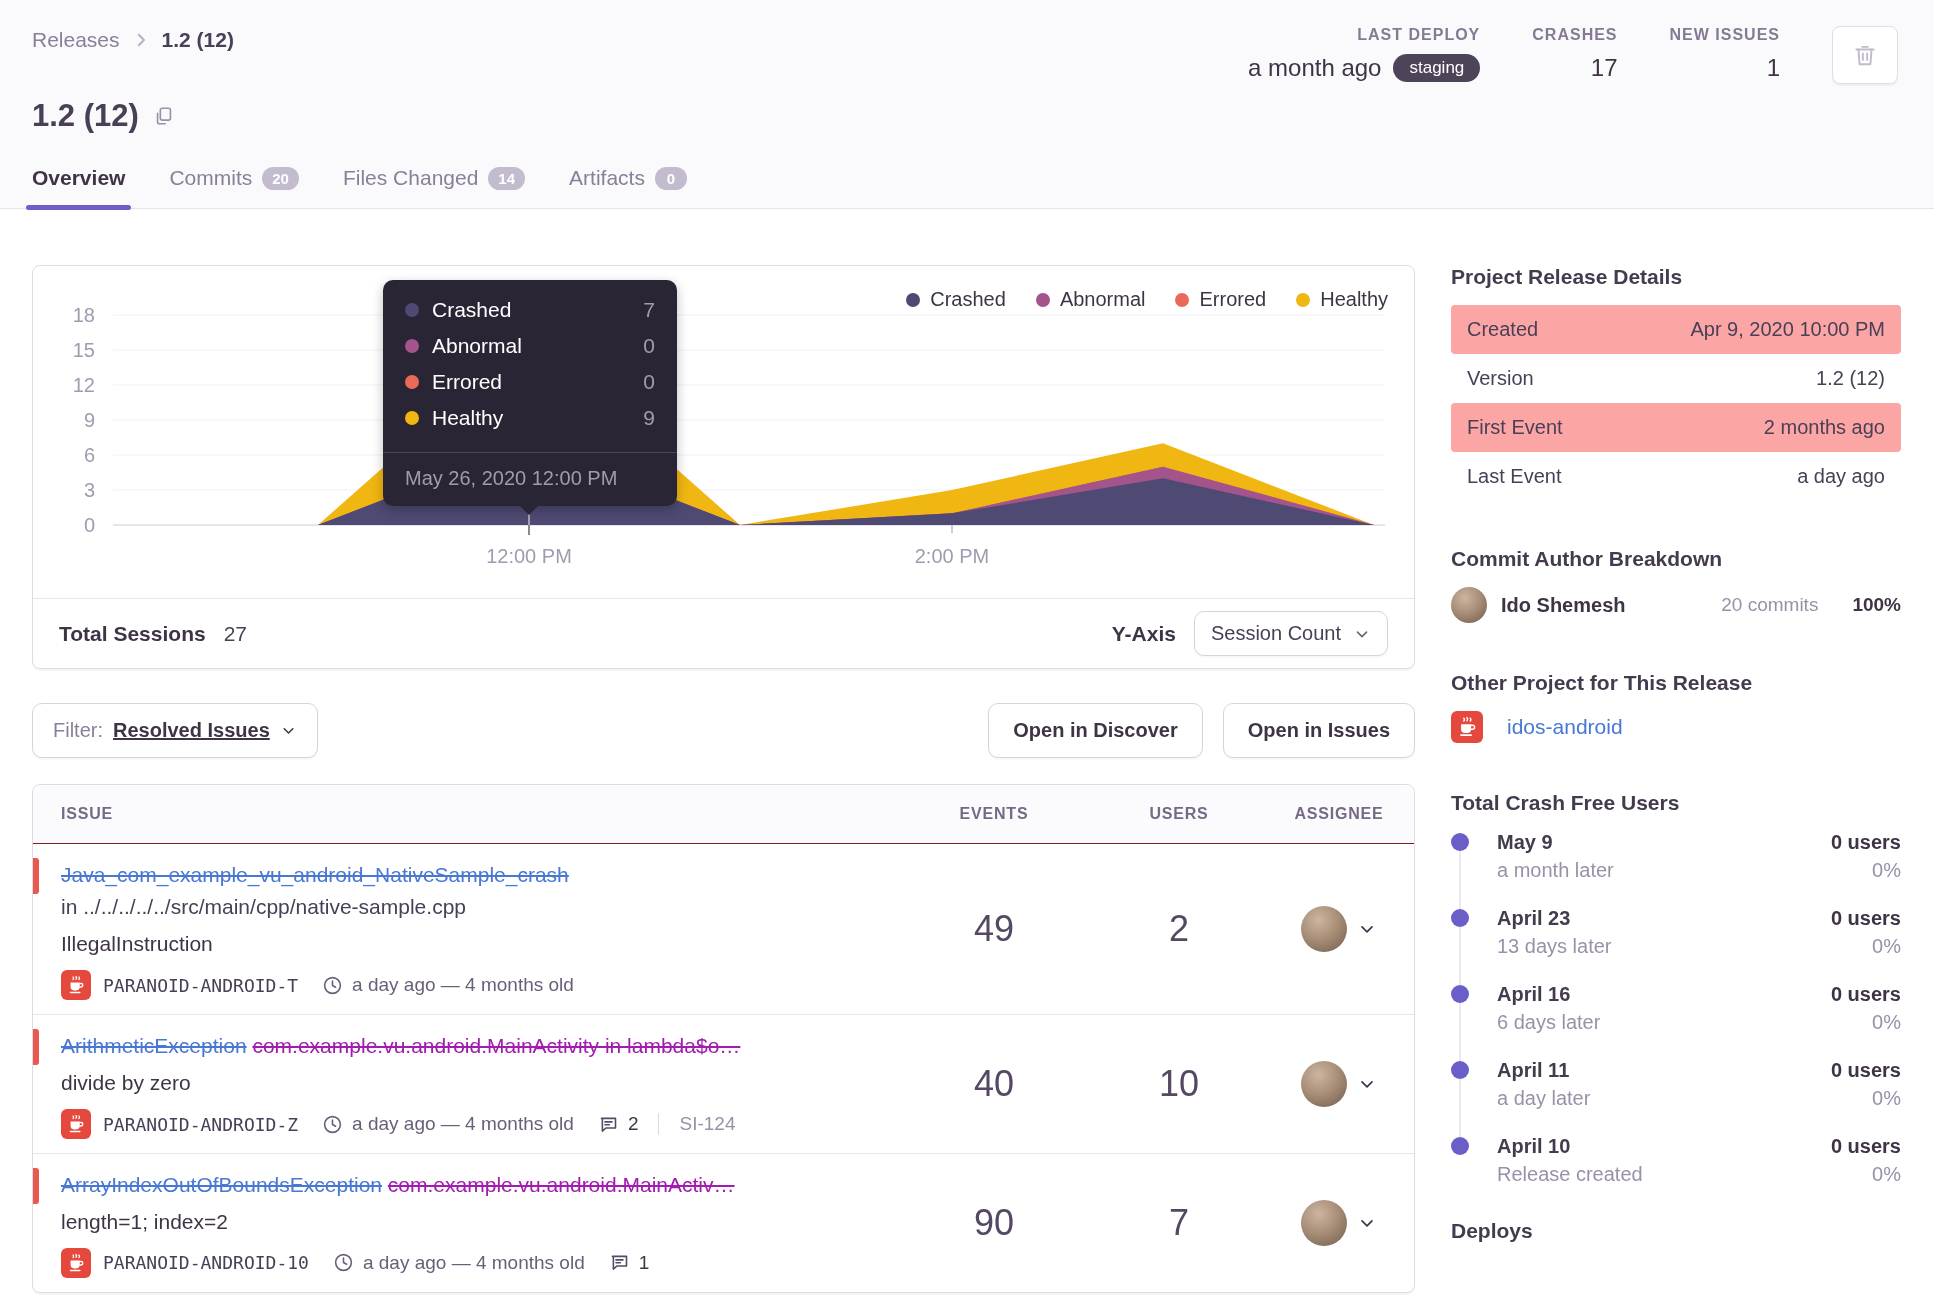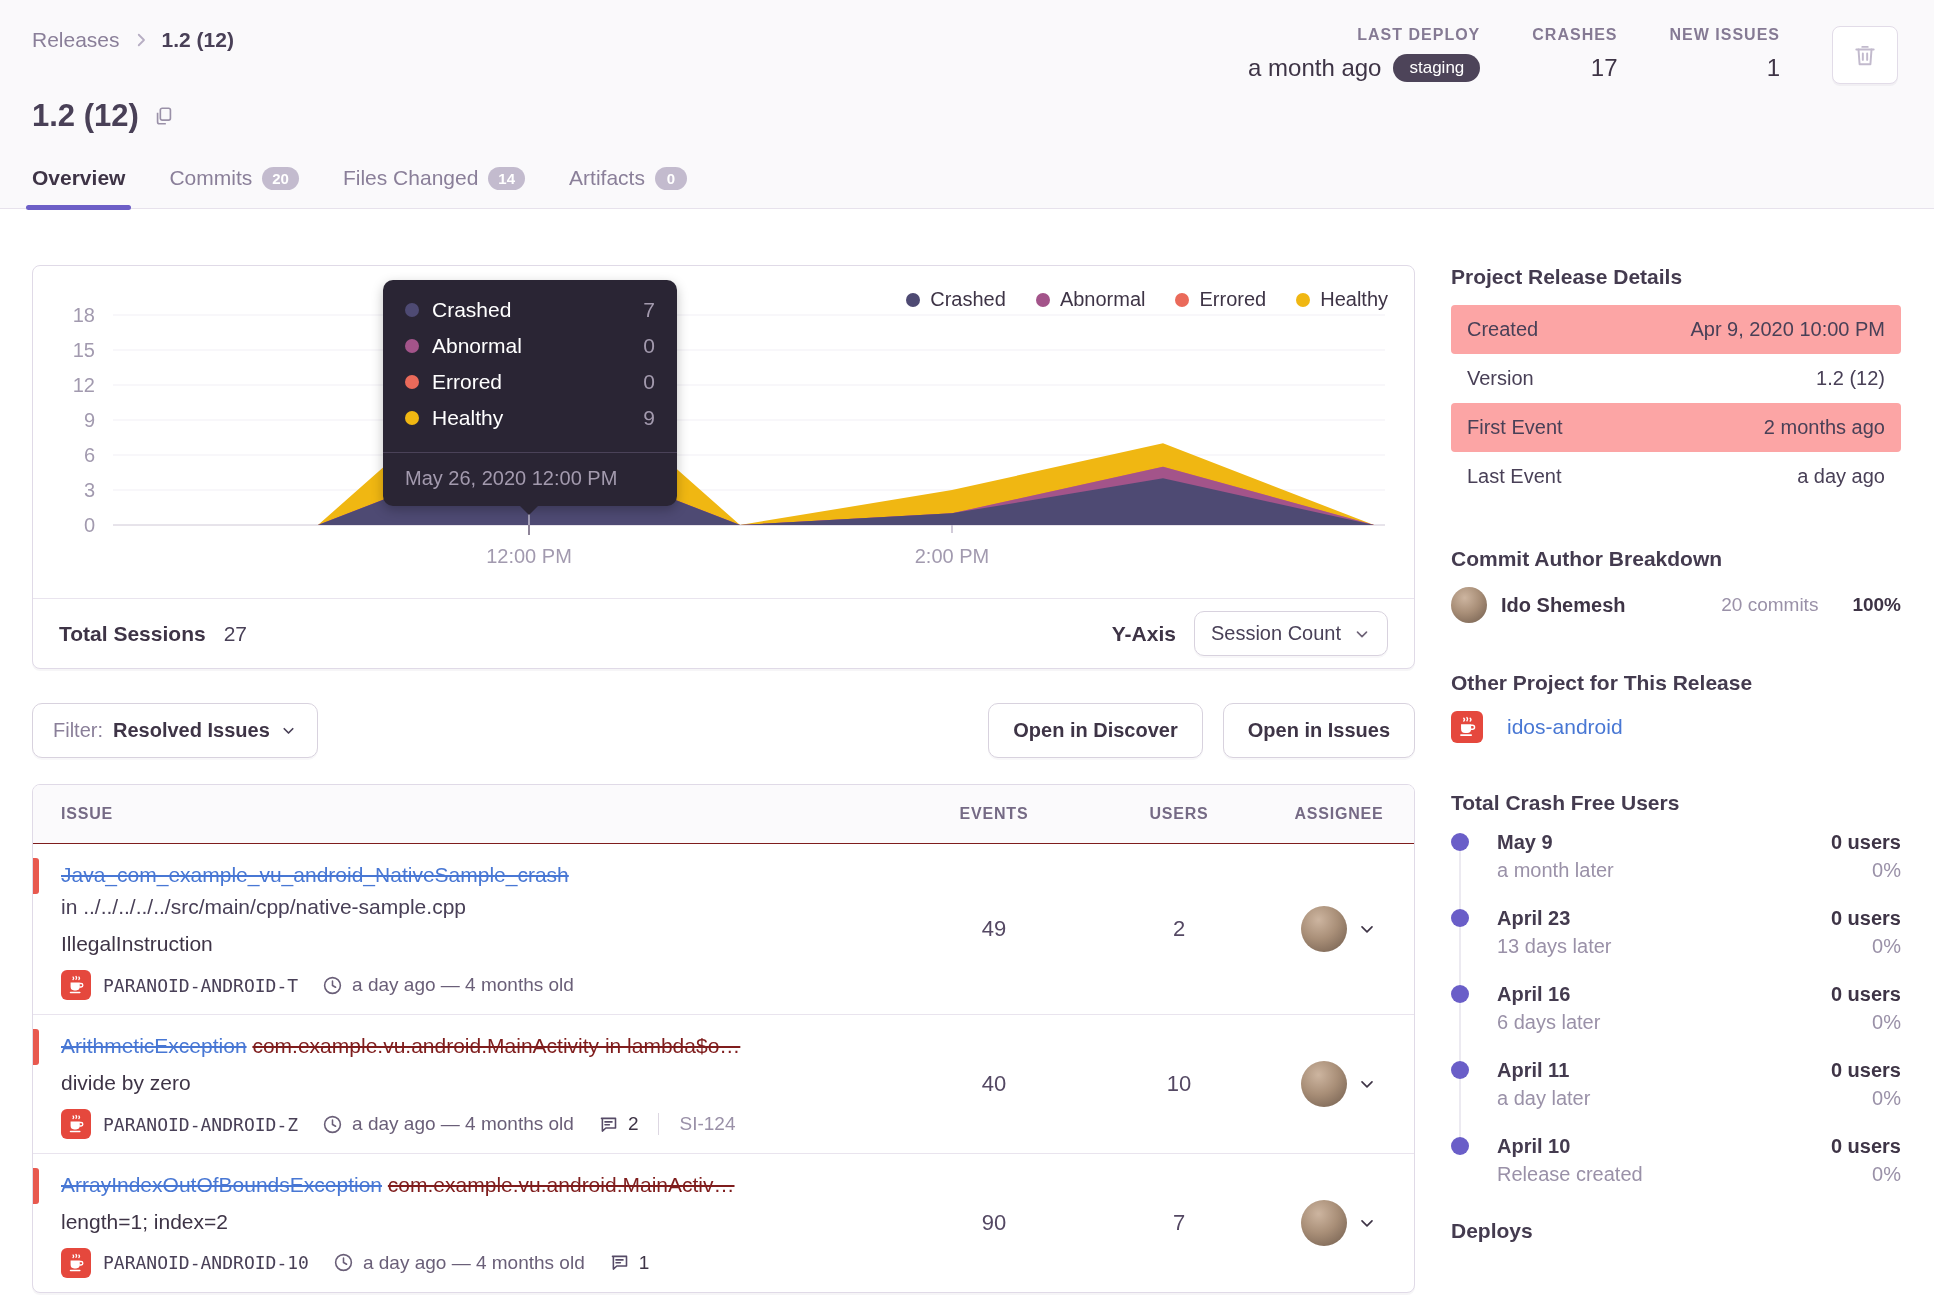--- a/index.html
+++ b/index.html
@@ -62,49 +62,49 @@
   .cf-value { font-size:21px; color:#494057; margin-left:18px; }
   .cf-right { margin-left:auto; display:flex; align-items:center; gap:18px; }
   .select-btn { background:#fff; border:1px solid #d8d2de; border-radius:10px; padding:10px 16px; font-size:20px;
     color:#494057; display:flex; align-items:center; gap:12px; cursor:pointer; box-shadow:0 2px 0 rgba(37,11,54,0.03); }
 
   
   .filter-row { display:flex; align-items:center; margin-top:34px; gap:20px; }
   .filter-btn { background:#fff; border:1px solid #d8d2de; border-radius:10px; padding:15px 20px; font-size:20px;
     display:flex; align-items:center; gap:10px; cursor:pointer; box-shadow:0 2px 0 rgba(37,11,54,0.03); }
   .filter-pre { color:#8a7f99; }
-  .filter-val { color:#3e3446; font-weight:700; }
+  .filter-val { color:#3e3446; font-weight:700;text-decoration:underline; }
   .spacer { flex:1; }
   .action-btn { background:#fff; border:1px solid #d8d2de; border-radius:10px; padding:15px 24px; font-size:20px;
     font-weight:700; color:#3e3446; cursor:pointer; box-shadow:0 2px 0 rgba(37,11,54,0.03); }
 
   
   .issues-card { margin-top:26px; overflow:hidden; }
   .issues-grid { display:grid; grid-template-columns:1fr 200px 170px 150px; align-items:center; }
   .issues-head { background:#fbfafc; border-bottom:1px solid #7f1d1d; }
   .head-cell { font-size:16px; font-weight:700; letter-spacing:.8px; color:#756a85; padding:20px 0; text-align:center; }
   .head-cell.first { text-align:left; padding-left:28px; }
   .issue-row { border-bottom:1px solid #e9e4ee; position:relative; }
   .issue-row:last-child { border-bottom:none; }
   .red-bar { position:absolute; left:0; top:14px; width:6px; height:36px; background:#e8594f; border-radius:0 3px 3px 0; }
   .issue-cell { padding:16px 12px 14px 28px; min-width:0; }
   .issue-titleline { font-size:21px; line-height:1.45; }
   .issue-title { color:#4877d4; text-decoration:line-through; cursor:pointer; }
-  .culprit { color:#7f1d1d; }
+  .culprit { color:#a21caf; }
   .culprit.struck { text-decoration:line-through; }
   .culprit.block { display:block; color:#494057; text-decoration:none; margin-top:2px; }
   .issue-msg { font-size:21px; color:#3e3446; margin-top:6px; line-height:1.4; }
   .issue-meta { margin-top:12px; display:flex; align-items:center; }
   .java-icon { background:#e5483d; border-radius:6px; display:flex; align-items:center; justify-content:center; flex:0 0 auto; }
   .java-icon.sm { width:30px; height:30px; }
   .java-icon.md { width:32px; height:32px; }
   .proj-slug { font-family:"DejaVu Sans Mono", monospace; font-size:18px; color:#494057; margin-left:12px; }
   .meta-group { display:flex; align-items:center; gap:9px; margin-left:24px; color:#6a5f78; font-size:19px; }
   .annotation { margin-left:20px; padding-left:20px; border-left:1px solid #ddd7e2; color:#9a91a8; font-size:19px; }
-  .num-cell { font-size:22px; color:#544863; text-align:center; }
+  .num-cell { font-size:36px; color:#544863; text-align:center; }
   .assignee-cell { display:flex; align-items:center; justify-content:center; gap:10px; cursor:pointer; }
   .avatar { border-radius:50%; background:radial-gradient(circle at 38% 30%, #cdb5a0 0%, #a98f78 45%, #6e5a4b 100%);
     flex:0 0 auto; }
   .avatar.lg { width:46px; height:46px; }
   .avatar.md { width:36px; height:36px; }
 
   
   .sidebar { width:450px; flex:0 0 auto; }
   .side-heading { font-size:21px; font-weight:700; color:#443b4f; margin-bottom:16px; }
   .kv-table { margin-bottom:46px; }

